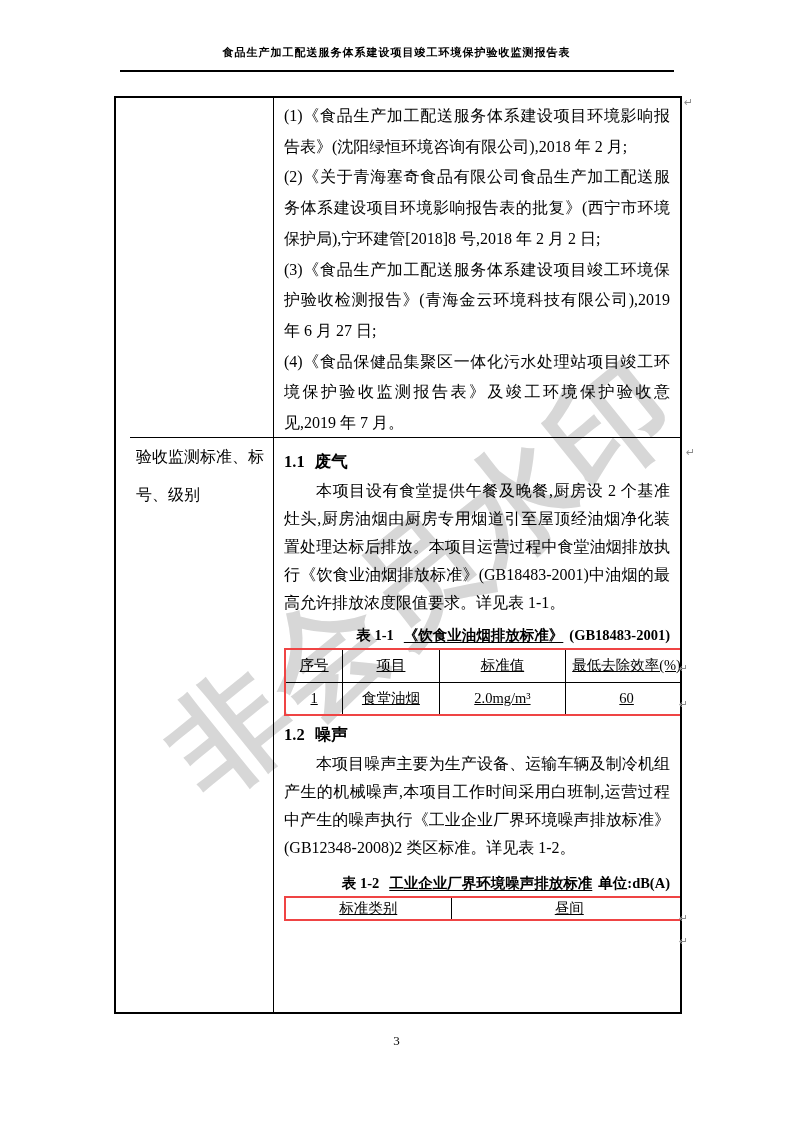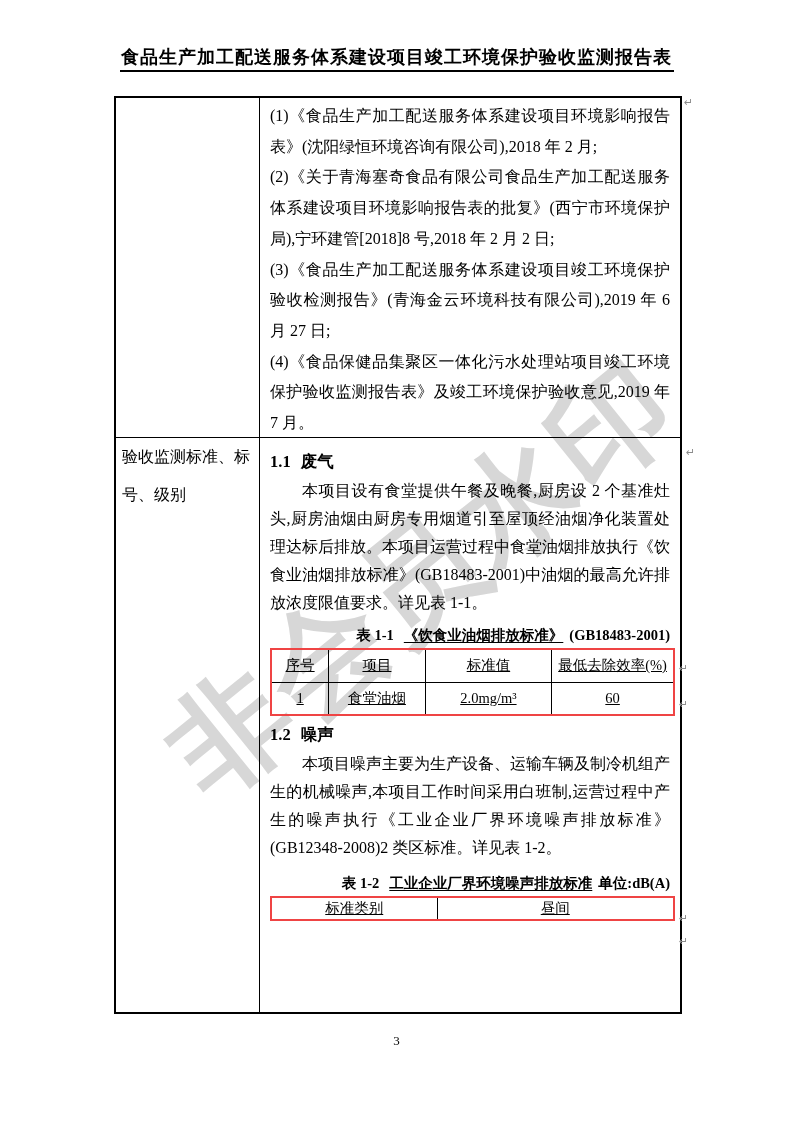--- a/index.html
+++ b/index.html
@@ -11,27 +11,27 @@
   .watermark {
     position:absolute; left:96px; top:492px; width:650px; height:170px;
     z-index:0; transform:rotate(-39deg); transform-origin:center;
     font-family:"Liberation Sans","DejaVu Sans",sans-serif;
     font-size:118px; font-weight:bold; color:#d7d7d7; letter-spacing:4px;
     white-space:nowrap; text-align:center; line-height:170px; user-select:none;
   }
   .layer { position:absolute; inset:0; z-index:1; }
   .header-title {
     position:absolute; top:45px; left:0; width:100%;
-    text-align:center; font-size:18px; font-weight:bold; letter-spacing:1px;
+    text-align:center; font-size:11px; font-weight:bold; letter-spacing:1px;
   }
   .header-rule { position:absolute; top:70px; left:120px; width:554px; height:2px; background:#000; }
   .doc-table {
     position:absolute; left:114px; top:96px; width:568px; height:918px;
     border:2px solid #000; display:grid;
-    grid-template-columns:144px 1fr; grid-template-rows:340px 1fr;
+    grid-template-columns:144px 1fr; grid-template-rows:340px 1fr;padding-left:14px;
   }
   .cell { overflow:hidden; }
   .cell-r1-left  { grid-row:1; grid-column:1; border-right:1px solid #000; border-bottom:1px solid #000; }
   .cell-r1-right { grid-row:1; grid-column:2; border-bottom:1px solid #000;
                    padding:3px 10px 0 10px; font-size:16px; line-height:30.7px; text-align:justify; }
   .cell-r2-left  { grid-row:2; grid-column:1; border-right:1px solid #000;
                    display:flex; align-items:flex-start; padding:0 6px;
                    font-size:16px; line-height:38px; }
   .cell-r2-right { grid-row:2; grid-column:2; padding:7px 10px 0 10px; font-size:16px; }
   .ref-para { text-align:justify; }

